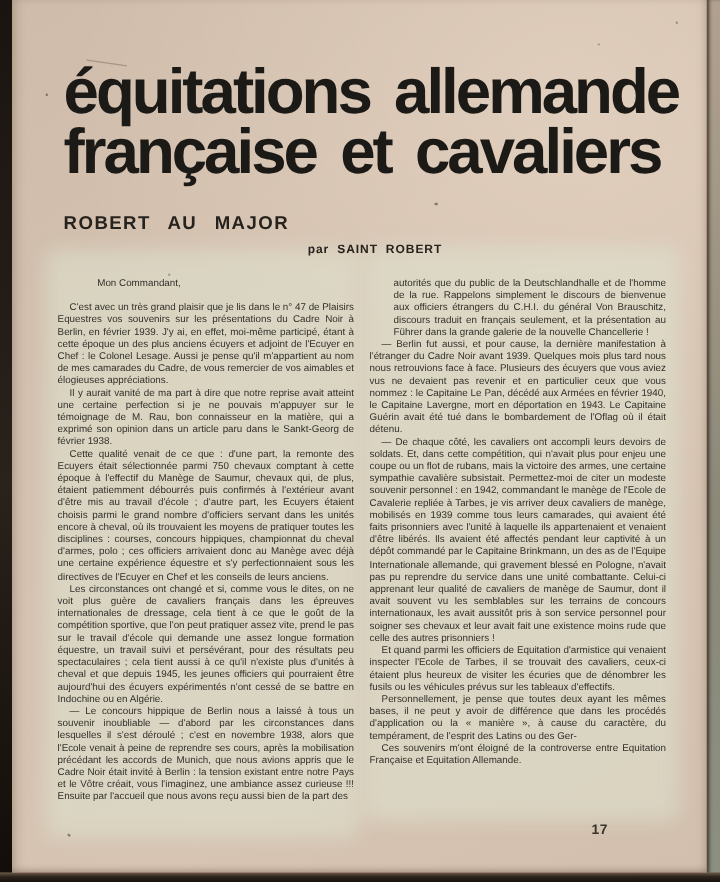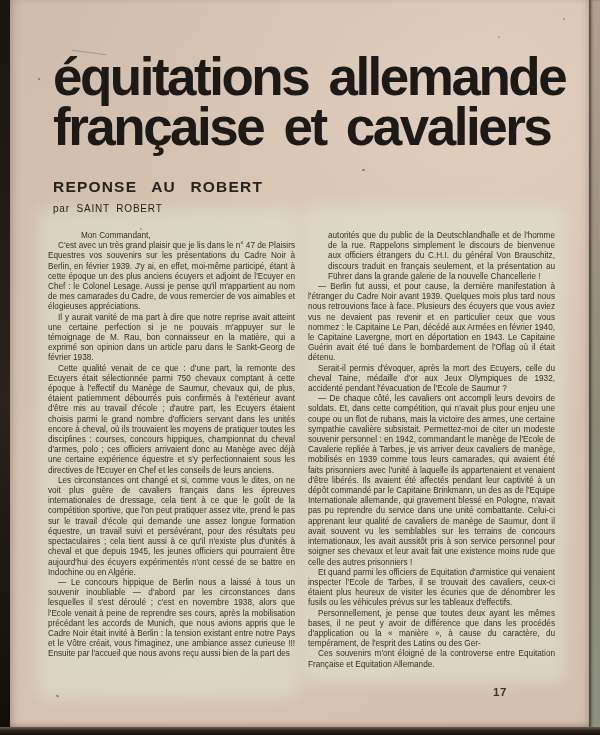--- a/index.html
+++ b/index.html
@@ -54,37 +54,37 @@
   }
   .title .tline{display:block;white-space:nowrap;}
 
   .section-heading{
     margin:26px 0 0 0;color:#26221d;
     font-size:15.5px;font-weight:bold;
     letter-spacing:1.2px;word-spacing:9px;white-space:nowrap;
   }
   .byline{
     margin:7px 17px 0 0;color:#26221d;
-    font-size:10px;font-weight:normal;letter-spacing:.8px;word-spacing:3px;
+    font-size:10px;font-weight:bold;letter-spacing:.8px;word-spacing:3px;text-align:center;
   }
 
   .cols{
     position:relative;z-index:1;
     display:flex;gap:13px;
     padding:17px 0 0 38px;
     height:484px;overflow:hidden;
   }
   .col{width:247px;color:#32302a;}
   .col p{
     margin:0;text-indent:10px;
     font-size:8.2px;line-height:10.2px;
     text-align:justify;
     hyphens:auto;-webkit-hyphens:auto;
   }
-  .col p.salutation{text-indent:33px;text-align:left;}
+  .col p.salutation{text-indent:33px;margin-bottom:10px;text-align:left;}
   .col p.continuation{text-indent:0;margin-left:20px;}
 
   .page-number{
     position:absolute;left:483px;top:686px;z-index:2;
     font-size:11.5px;font-weight:600;color:#39352d;letter-spacing:.5px;
   }
 
   
   .speck{position:absolute;border-radius:50%;background:rgba(62,50,40,.55);z-index:3;}
   .s1{left:28px;top:78px;width:2px;height:2px;}
@@ -108,37 +108,36 @@
 
   <div class="page">
     <div class="panel left-panel"></div>
     <div class="panel right-panel"></div>
 
     <div class="masthead">
       <h1 class="title">
           <span class="tline">équitations allemande</span>
           <span class="tline">française et cavaliers</span>
         </h1>
-      <h2 class="section-heading">REPONSE AU ROBERT</h2>
+      <h2 class="section-heading">ROBERT AU MAJOR</h2>
       <p class="byline"><span>par</span>&nbsp;<span>SAINT ROBERT</span></p>
     </div>
 
     <div class="cols">
       <div class="col">
         <p class="salutation">Mon Commandant,</p>
         <p>C'est avec un très grand plaisir que je lis dans le n° 47 de Plaisirs Equestres vos souvenirs sur les présentations du Cadre Noir à Berlin, en février 1939. J'y ai, en effet, moi-même participé, étant à cette époque un des plus anciens écuyers et adjoint de l'Ecuyer en Chef : le Colonel Lesage. Aussi je pense qu'il m'appartient au nom de mes camarades du Cadre, de vous remercier de vos aimables et élogieuses appréciations.</p>
         <p>Il y aurait vanité de ma part à dire que notre reprise avait atteint une certaine perfection si je ne pouvais m'appuyer sur le témoignage de M. Rau, bon connaisseur en la matière, qui a exprimé son opinion dans un article paru dans le Sankt-Georg de février 1938.</p>
         <p>Cette qualité venait de ce que : d'une part, la remonte des Ecuyers était sélectionnée parmi 750 chevaux comptant à cette époque à l'effectif du Manège de Saumur, chevaux qui, de plus, étaient patiemment débourrés puis confirmés à l'extérieur avant d'être mis au travail d'école ; d'autre part, les Ecuyers étaient choisis parmi le grand nombre d'officiers servant dans les unités encore à cheval, où ils trouvaient les moyens de pratiquer toutes les disciplines : courses, concours hippiques, championnat du cheval d'armes, polo ; ces officiers arrivaient donc au Manège avec déjà une certaine expérience équestre et s'y perfectionnaient sous les directives de l'Ecuyer en Chef et les conseils de leurs anciens.</p>
         <p>Les circonstances ont changé et si, comme vous le dites, on ne voit plus guère de cavaliers français dans les épreuves internationales de dressage, cela tient à ce que le goût de la compétition sportive, que l'on peut pratiquer assez vite, prend le pas sur le travail d'école qui demande une assez longue formation équestre, un travail suivi et persévérant, pour des résultats peu spectaculaires ; cela tient aussi à ce qu'il n'existe plus d'unités à cheval et que depuis 1945, les jeunes officiers qui pourraient être aujourd'hui des écuyers expérimentés n'ont cessé de se battre en Indochine ou en Algérie.</p>
         <p>— Le concours hippique de Berlin nous a laissé à tous un souvenir inoubliable — d'abord par les circonstances dans lesquelles il s'est déroulé ; c'est en novembre 1938, alors que l'Ecole venait à peine de reprendre ses cours, après la mobilisation précédant les accords de Munich, que nous avions appris que le Cadre Noir était invité à Berlin : la tension existant entre notre Pays et le Vôtre créait, vous l'imaginez, une ambiance assez curieuse !!! Ensuite par l'accueil que nous avons reçu aussi bien de la part des</p>
       </div>
       <div class="col">
         <p class="continuation">autorités que du public de la Deutschlandhalle et de l'homme de la rue. Rappelons simplement le discours de bienvenue aux officiers étrangers du C.H.I. du général Von Brauschitz, discours traduit en français seulement, et la présentation au Führer dans la grande galerie de la nouvelle Chancellerie !</p>
         <p>— Berlin fut aussi, et pour cause, la dernière manifestation à l'étranger du Cadre Noir avant 1939. Quelques mois plus tard nous nous retrouvions face à face. Plusieurs des écuyers que vous aviez vus ne devaient pas revenir et en particulier ceux que vous nommez : le Capitaine Le Pan, décédé aux Armées en février 1940, le Capitaine Lavergne, mort en déportation en 1943. Le Capitaine Guérin avait été tué dans le bombardement de l'Oflag où il était détenu.</p>
-        <p>Serait-il permis d'évoquer, après la mort des Ecuyers, celle du cheval Taine, médaille d'or aux Jeux Olympiques de 1932, accidenté pendant l'évacuation de l'Ecole de Saumur ?</p>
         <p>— De chaque côté, les cavaliers ont accompli leurs devoirs de soldats. Et, dans cette compétition, qui n'avait plus pour enjeu une coupe ou un flot de rubans, mais la victoire des armes, une certaine sympathie cavalière subsistait. Permettez-moi de citer un modeste souvenir personnel : en 1942, commandant le manège de l'Ecole de Cavalerie repliée à Tarbes, je vis arriver deux cavaliers de manège, mobilisés en 1939 comme tous leurs camarades, qui avaient été faits prisonniers avec l'unité à laquelle ils appartenaient et venaient d'être libérés. Ils avaient été affectés pendant leur captivité à un dépôt commandé par le Capitaine Brinkmann, un des as de l'Equipe Internationale allemande, qui gravement blessé en Pologne, n'avait pas pu reprendre du service dans une unité combattante. Celui-ci apprenant leur qualité de cavaliers de manège de Saumur, dont il avait souvent vu les semblables sur les terrains de concours internationaux, les avait aussitôt pris à son service personnel pour soigner ses chevaux et leur avait fait une existence moins rude que celle des autres prisonniers !</p>
         <p>Et quand parmi les officiers de Equitation d'armistice qui venaient inspecter l'Ecole de Tarbes, il se trouvait des cavaliers, ceux-ci étaient plus heureux de visiter les écuries que de dénombrer les fusils ou les véhicules prévus sur les tableaux d'effectifs.</p>
         <p>Personnellement, je pense que toutes deux ayant les mêmes bases, il ne peut y avoir de différence que dans les procédés d'application ou la « manière », à cause du caractère, du tempérament, de l'esprit des Latins ou des Ger-</p>
         <p>Ces souvenirs m'ont éloigné de la controverse entre Equitation Française et Equitation Allemande.</p>
       </div>
     </div>
 
     <div class="page-number">17</div>
 
     <div class="speck s1"></div>

